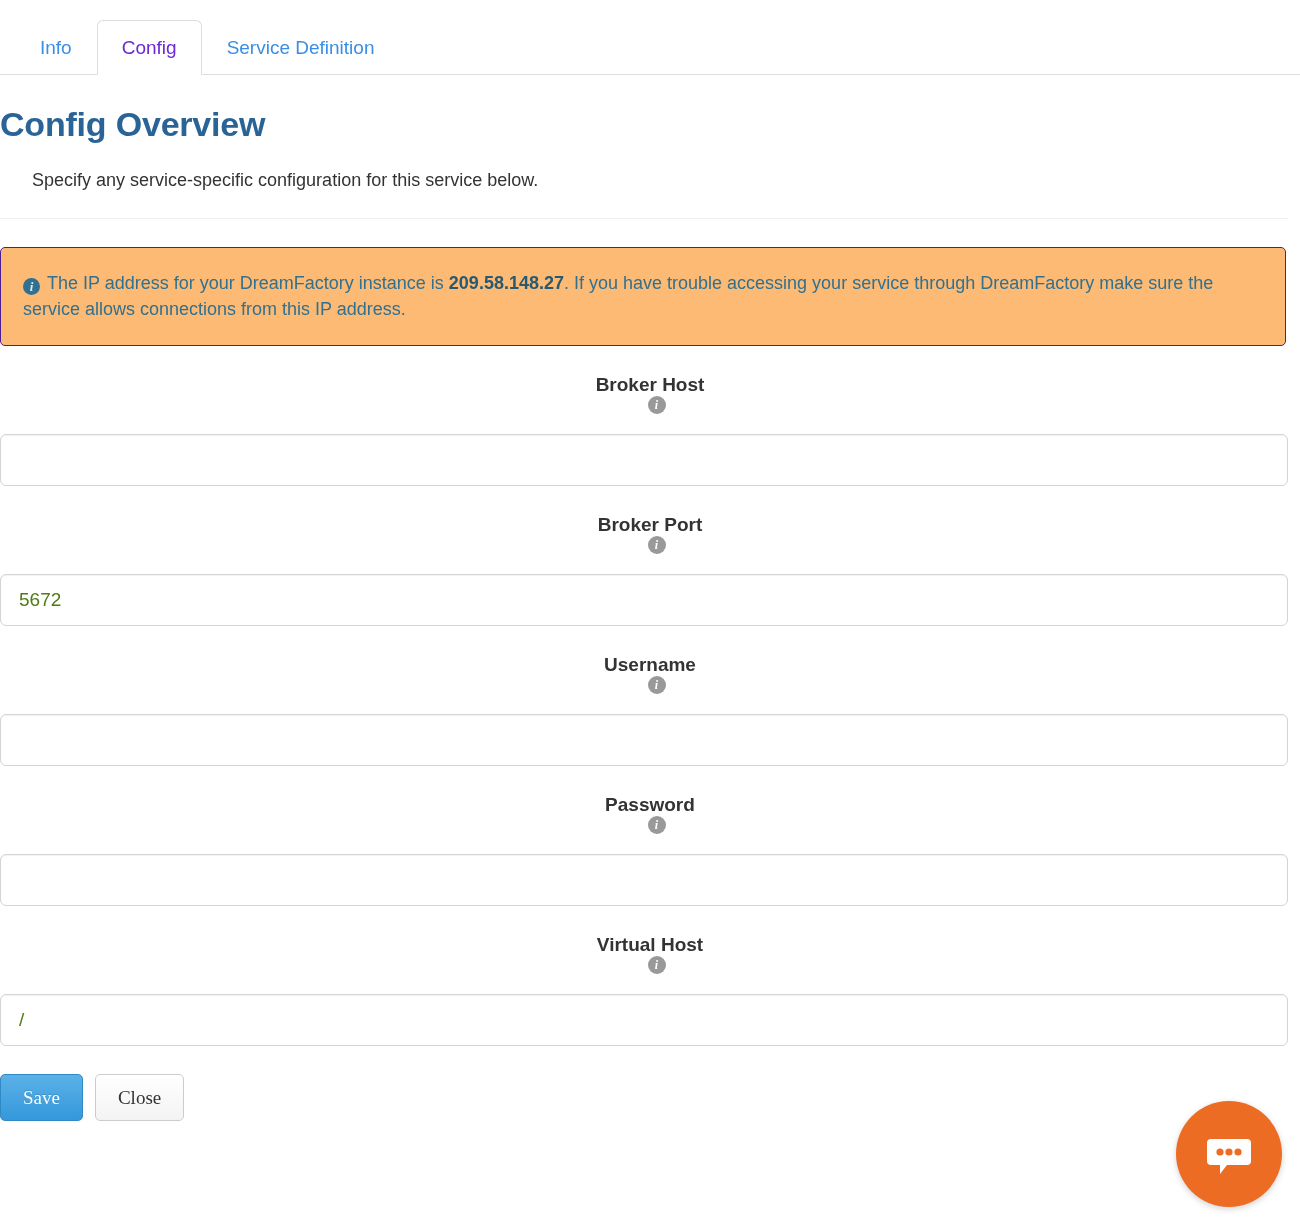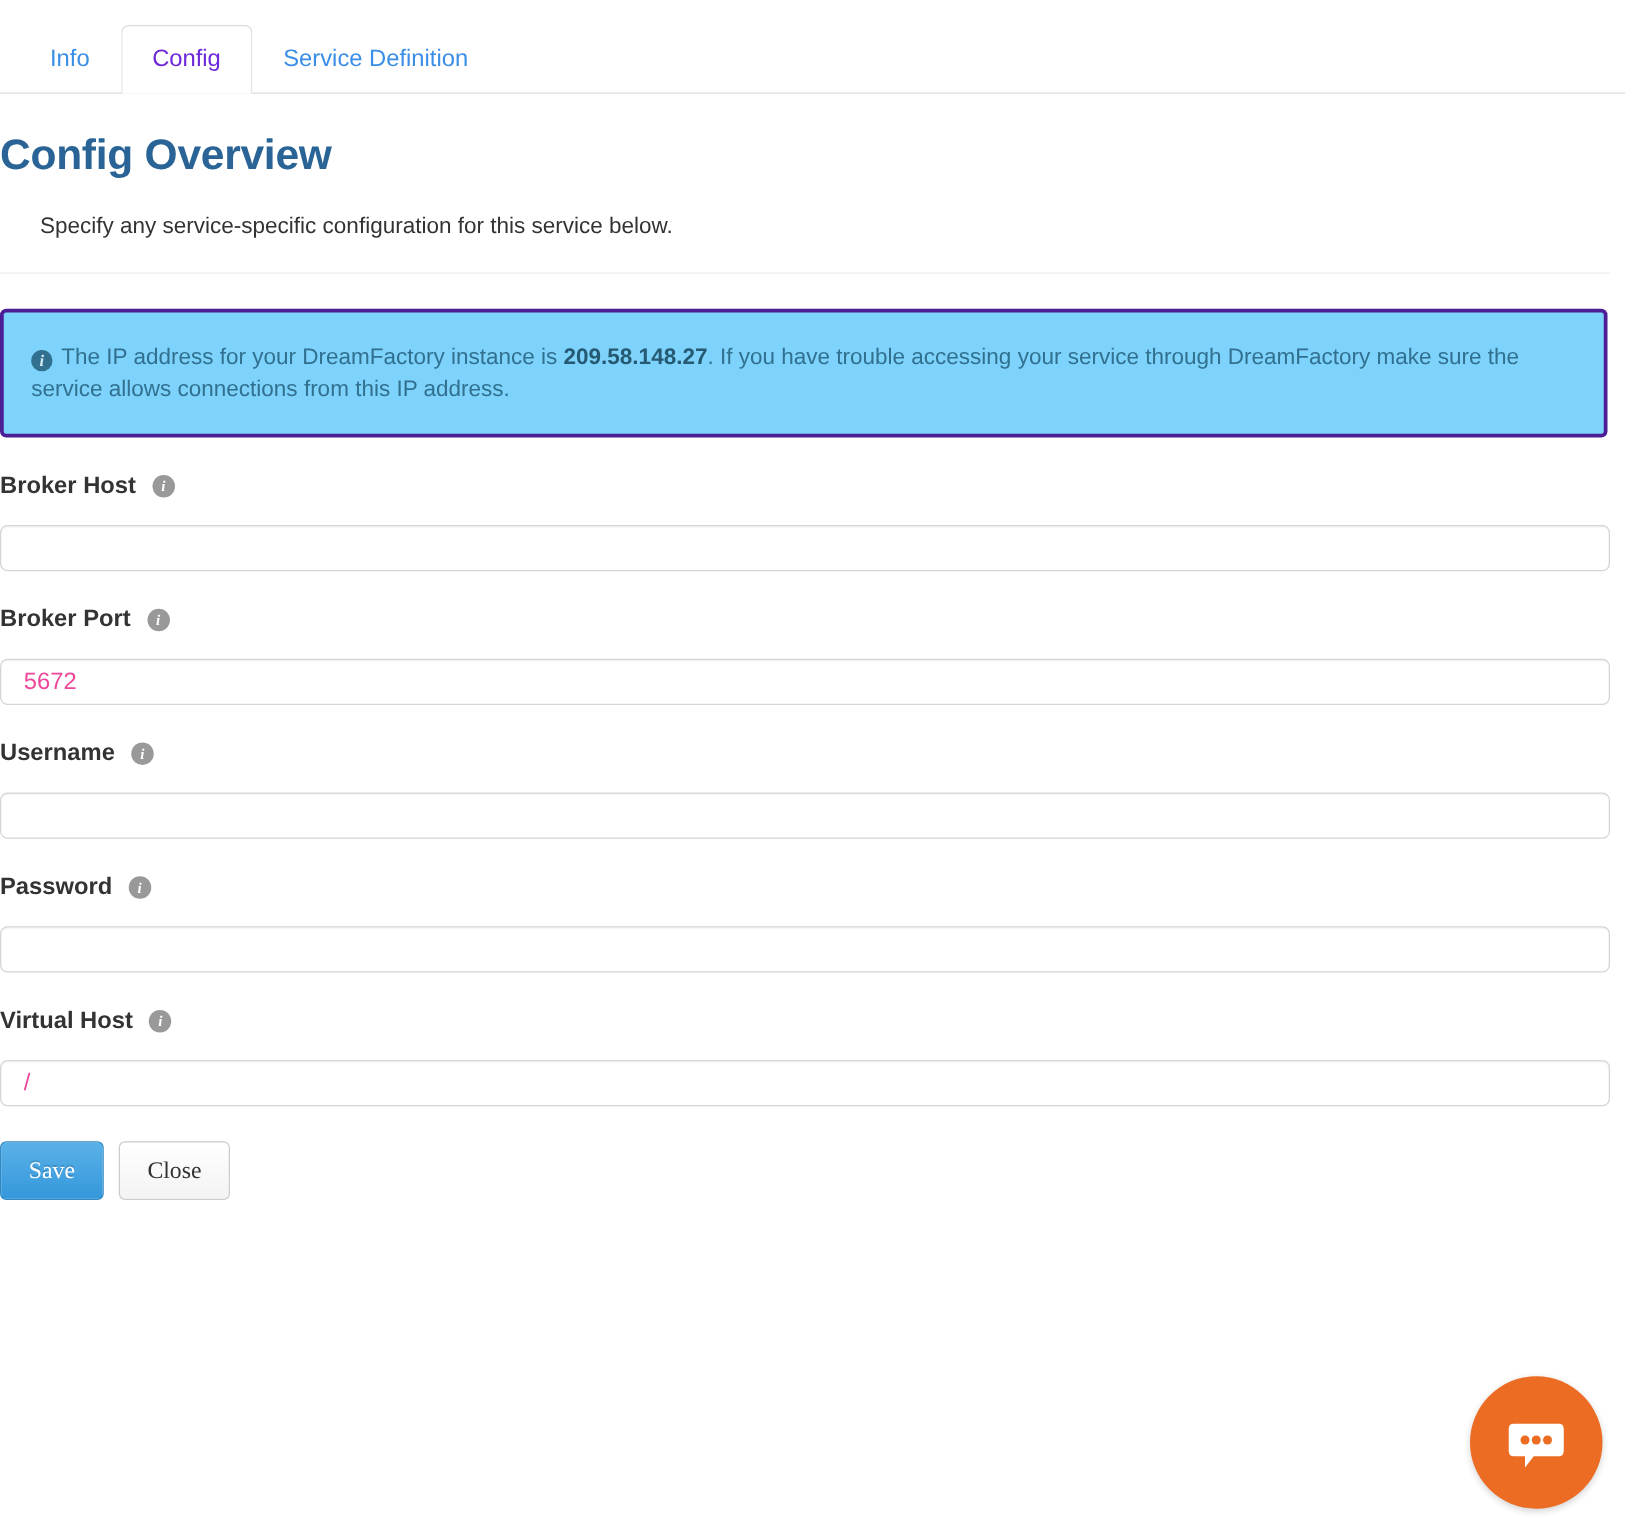--- a/index.html
+++ b/index.html
@@ -66,22 +66,22 @@
     border: 0;
     border-top: 1px solid #eeeeee;
     margin: 27px 0 0 0;
     width: 1288px;
   }
 
   
   .alert-info {
     margin-top: 28px;
     width: 1286px;
-    background: #7dd3fc;
-    border: 3px solid #4c1d95;
+    background: #fdba74;
+    border: 1px solid #4c1d95;
     border-radius: 5px;
     padding: 22px 26px 23px 22px;
     color: #31708f;
     font-size: 18px;
     line-height: 1.45;
   }
   .alert-info .info-glyph {
     display: inline-block;
     width: 17px;
     height: 17px;
@@ -101,20 +101,21 @@
 
   
   .form-group { margin-top: 28px; }
   .form-label {
     display: flex;
     align-items: center;
     font-size: 19px;
     font-weight: bold;
     color: #333333;
     margin-bottom: 20px;
+    flex-direction: column;
   }
   .tip-icon {
     display: inline-flex;
     align-items: center;
     justify-content: center;
     width: 18px;
     height: 18px;
     border-radius: 50%;
     background: #999999;
     color: #ffffff;
@@ -122,25 +123,25 @@
     font-weight: bold;
     font-style: italic;
     margin-left: 13px;
     cursor: pointer;
     font-family: "Liberation Serif", serif;
     line-height: 1;
   }
   .form-control {
     display: block;
     width: 1288px;
-    height: 37px;
+    height: 52px;
     padding: 6px 18px;
     font-size: 19px;
     font-family: "Liberation Sans", sans-serif;
-    color: #ec4899;
+    color: #4d7c0f;
     background: #ffffff;
     border: 1px solid #d5d5d5;
     border-radius: 6px;
     box-shadow: inset 0 1px 1px rgba(0,0,0,0.055);
     outline: none;
   }
   .form-control::placeholder { color: #a9a9a9; }
 
   
   .btn-row {

